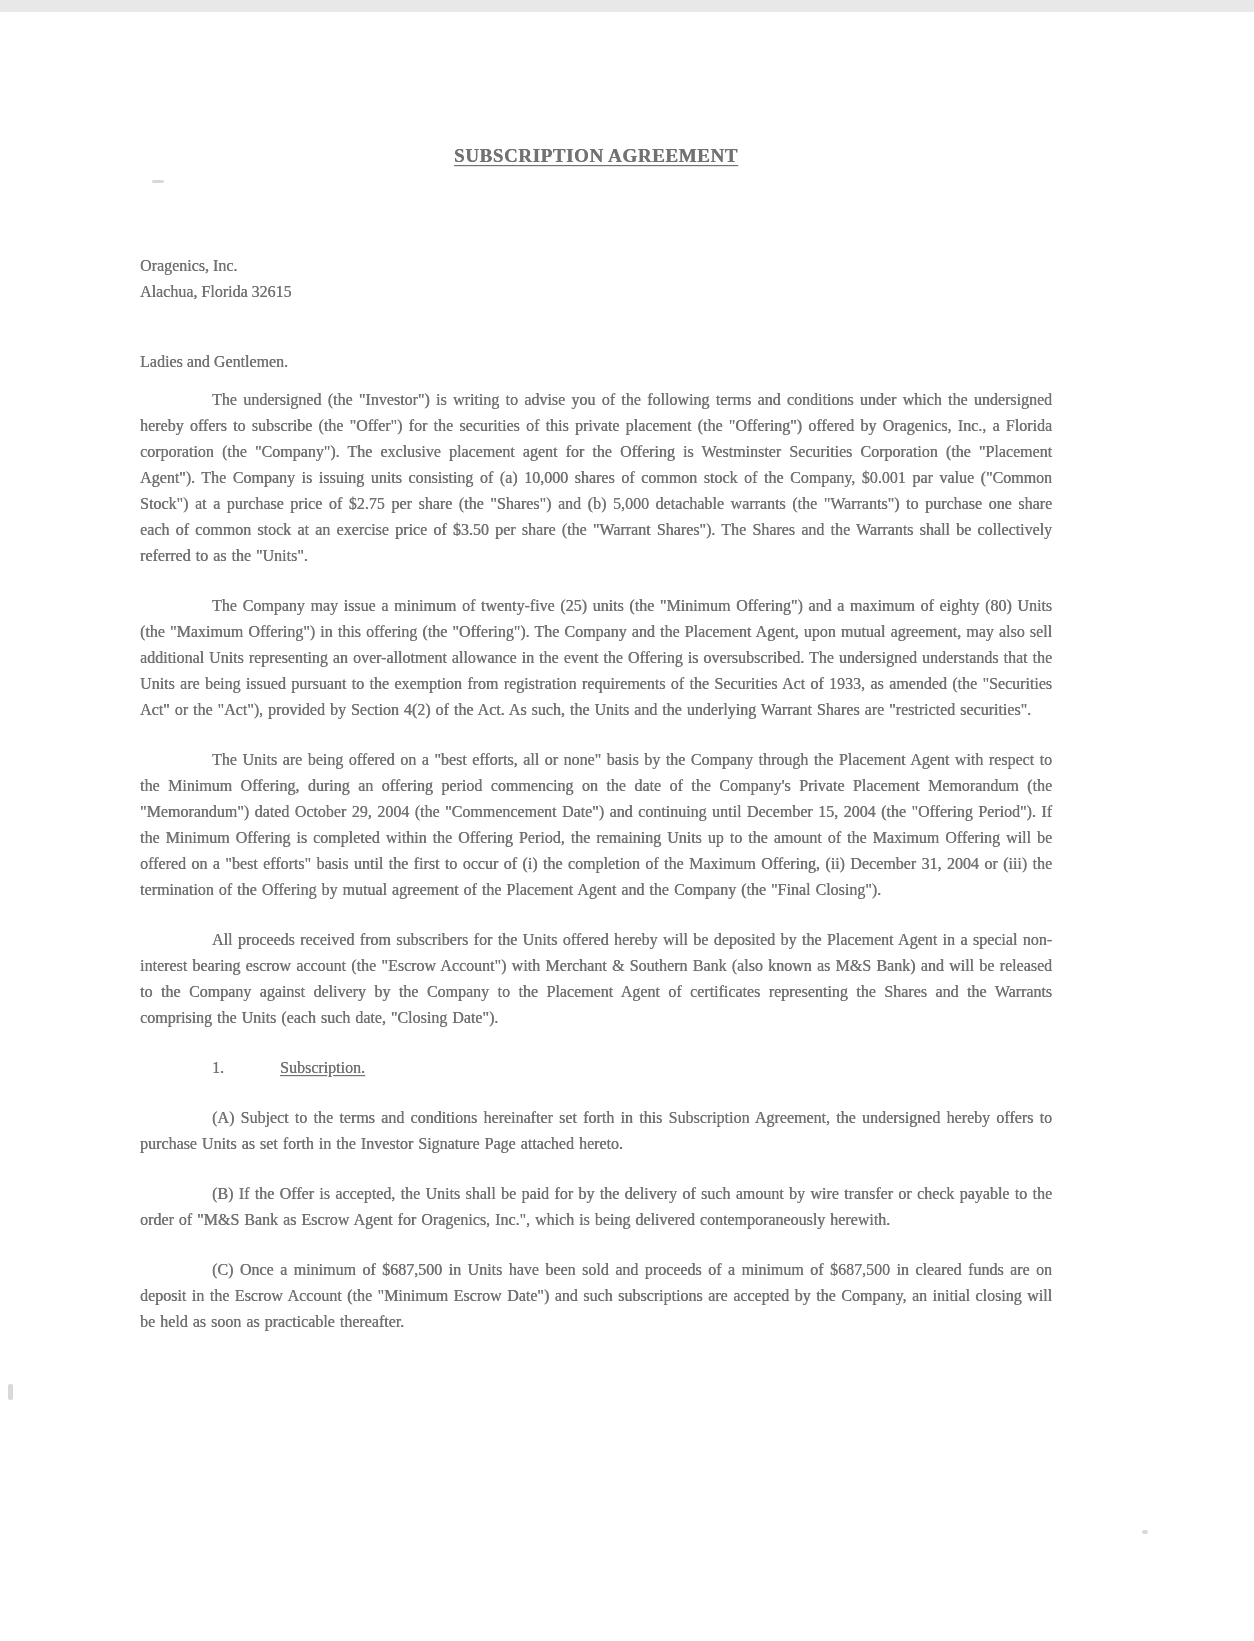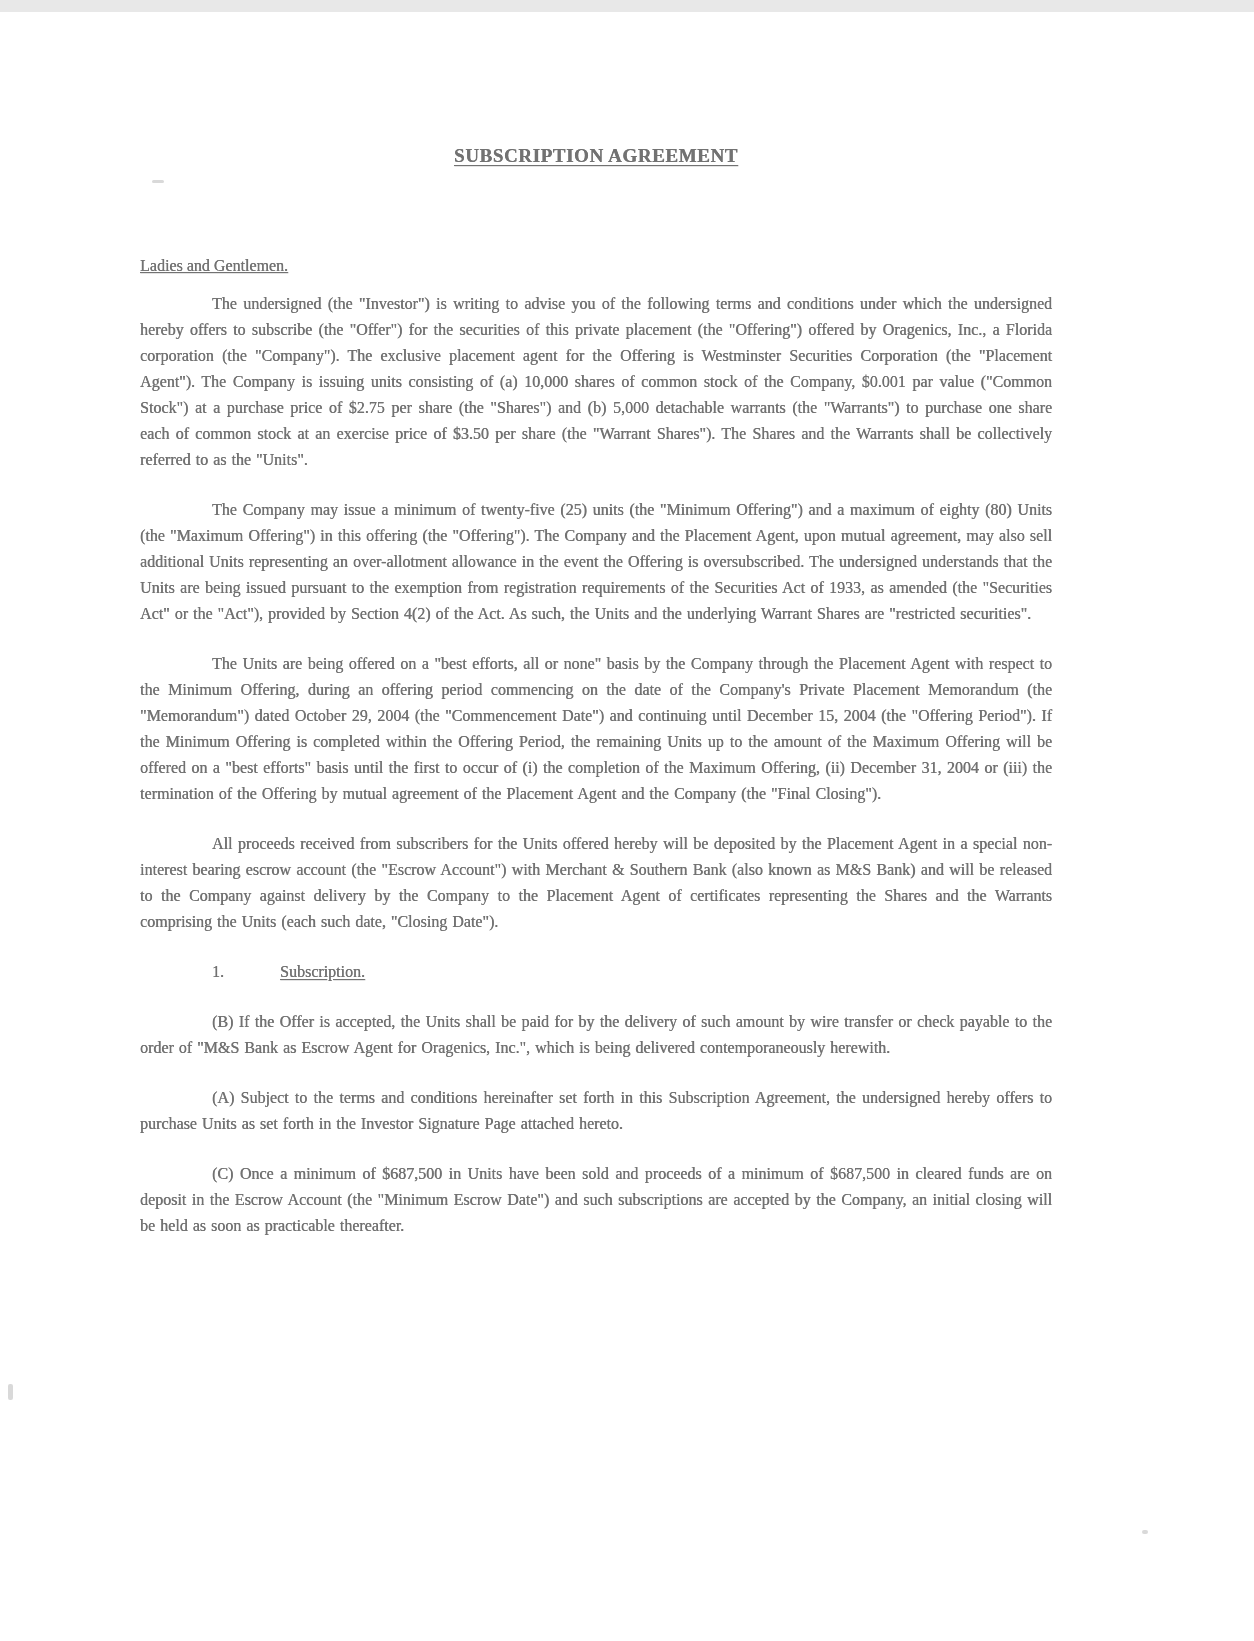--- a/index.html
+++ b/index.html
@@ -39,21 +39,20 @@
   }
   .address {
     margin: 0 0 44px 0;
     font-size: 16px;
     line-height: 26px;
   }
   .salutation {
     margin: 0 0 12px 0;
     font-size: 16px;
     line-height: 26px;
-    text-decoration: underline;
   }
   p.body {
     margin: 0 0 24px 0;
     font-size: 16px;
     line-height: 26px;
     text-align: justify;
     text-indent: 72px;
     word-spacing: 1px;
   }
   p.body:last-child { margin-bottom: 0; }
@@ -85,40 +84,42 @@
 </head>
 <body>
 
 <div class="page">
 
   <div class="content">
 
     <h1 class="doc-title">SUBSCRIPTION AGREEMENT</h1>
 
     <div class="address">
+      <div>Oragenics, Inc.</div>
+      <div>Alachua, Florida 32615</div>
     </div>
 
     <p class="salutation">Ladies and Gentlemen.</p>
 
     <p class="body">The undersigned (the "Investor") is writing to advise you of the following terms and conditions under which the undersigned hereby offers to subscribe (the "Offer") for the securities of this private placement (the "Offering") offered by Oragenics, Inc., a Florida corporation (the "Company").  The exclusive placement agent for the Offering is Westminster Securities Corporation (the "Placement Agent").  The Company is issuing units consisting of (a) 10,000 shares of common stock of the Company, $0.001 par value ("Common Stock") at a purchase price of $2.75 per share (the "Shares") and (b) 5,000 detachable warrants (the "Warrants") to purchase one share each of common stock at an exercise price of $3.50 per share (the "Warrant Shares").  The Shares and the Warrants shall be collectively referred to as the "Units".</p>
 
     <p class="body">The Company may issue a minimum of twenty-five (25) units (the "Minimum Offering") and a maximum of eighty (80) Units (the "Maximum Offering") in this offering (the "Offering"). The Company and the Placement Agent, upon mutual agreement, may also sell additional Units representing an over-allotment allowance in the event the Offering is oversubscribed.  The undersigned understands that the Units are being issued pursuant to the exemption from registration requirements of the Securities Act of 1933, as amended (the "Securities Act" or the "Act"), provided by Section 4(2) of the Act.  As such, the Units and the underlying Warrant Shares are "restricted securities".</p>
 
     <p class="body">The Units are being offered on a "best efforts, all or none" basis by the Company through the Placement Agent with respect to the Minimum Offering, during an offering period commencing on the date of the Company's Private Placement Memorandum (the "Memorandum") dated October 29, 2004 (the "Commencement Date") and continuing until December 15, 2004 (the "Offering Period").  If the Minimum Offering is completed within the Offering Period, the remaining Units up to the amount of the Maximum Offering will be offered on a "best efforts" basis until the first to occur of (i) the completion of the Maximum Offering, (ii) December 31, 2004 or (iii) the termination of the Offering by mutual agreement of the Placement Agent and the Company (the "Final Closing").</p>
 
     <p class="body">All proceeds received from subscribers for the Units offered hereby will be deposited by the Placement Agent in a special non-interest bearing escrow account (the "Escrow Account") with Merchant &amp; Southern Bank (also known as M&amp;S Bank) and will be released to the Company against delivery by the Company to the Placement Agent of certificates representing the Shares and the Warrants comprising the Units (each such date, "Closing Date").</p>
 
 
     <div class="section-heading">
       <span class="num">1.</span><span class="label">Subscription.</span>
     </div>
 
+    <p class="body">(A) Subject to the terms and conditions hereinafter set forth in this Subscription Agreement, the undersigned hereby offers to purchase Units as set forth in the Investor Signature Page attached hereto.</p>
+
     <p class="body">(B) If the Offer is accepted, the Units shall be paid for by the delivery of such amount by wire transfer or check payable to the order of "M&amp;S Bank as Escrow Agent for Oragenics, Inc.", which is being delivered contemporaneously herewith.</p>
-
-    <p class="body">(A) Subject to the terms and conditions hereinafter set forth in this Subscription Agreement, the undersigned hereby offers to purchase Units as set forth in the Investor Signature Page attached hereto.</p>
 
     <p class="body">(C) Once a minimum of $687,500 in Units have been sold and proceeds of a minimum of $687,500 in cleared funds are on deposit in the Escrow Account (the "Minimum Escrow Date") and such subscriptions are accepted by the Company, an initial closing will be held as soon as practicable thereafter.</p>
 
   </div>
 
   <div class="scan-artifact artifact-1"></div>
   <div class="scan-artifact artifact-2"></div>
   <div class="scan-artifact artifact-3"></div>
 
 </div>

